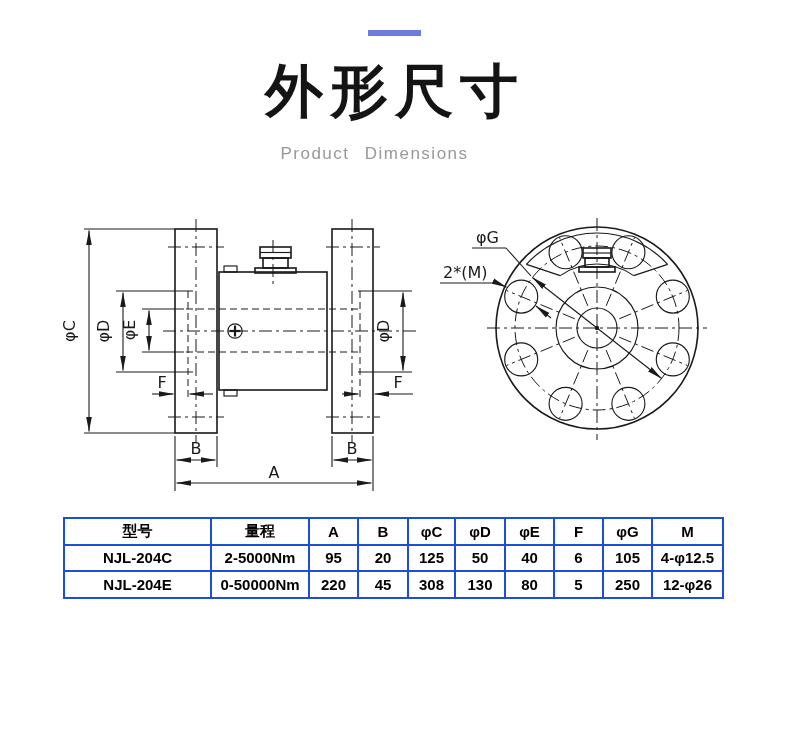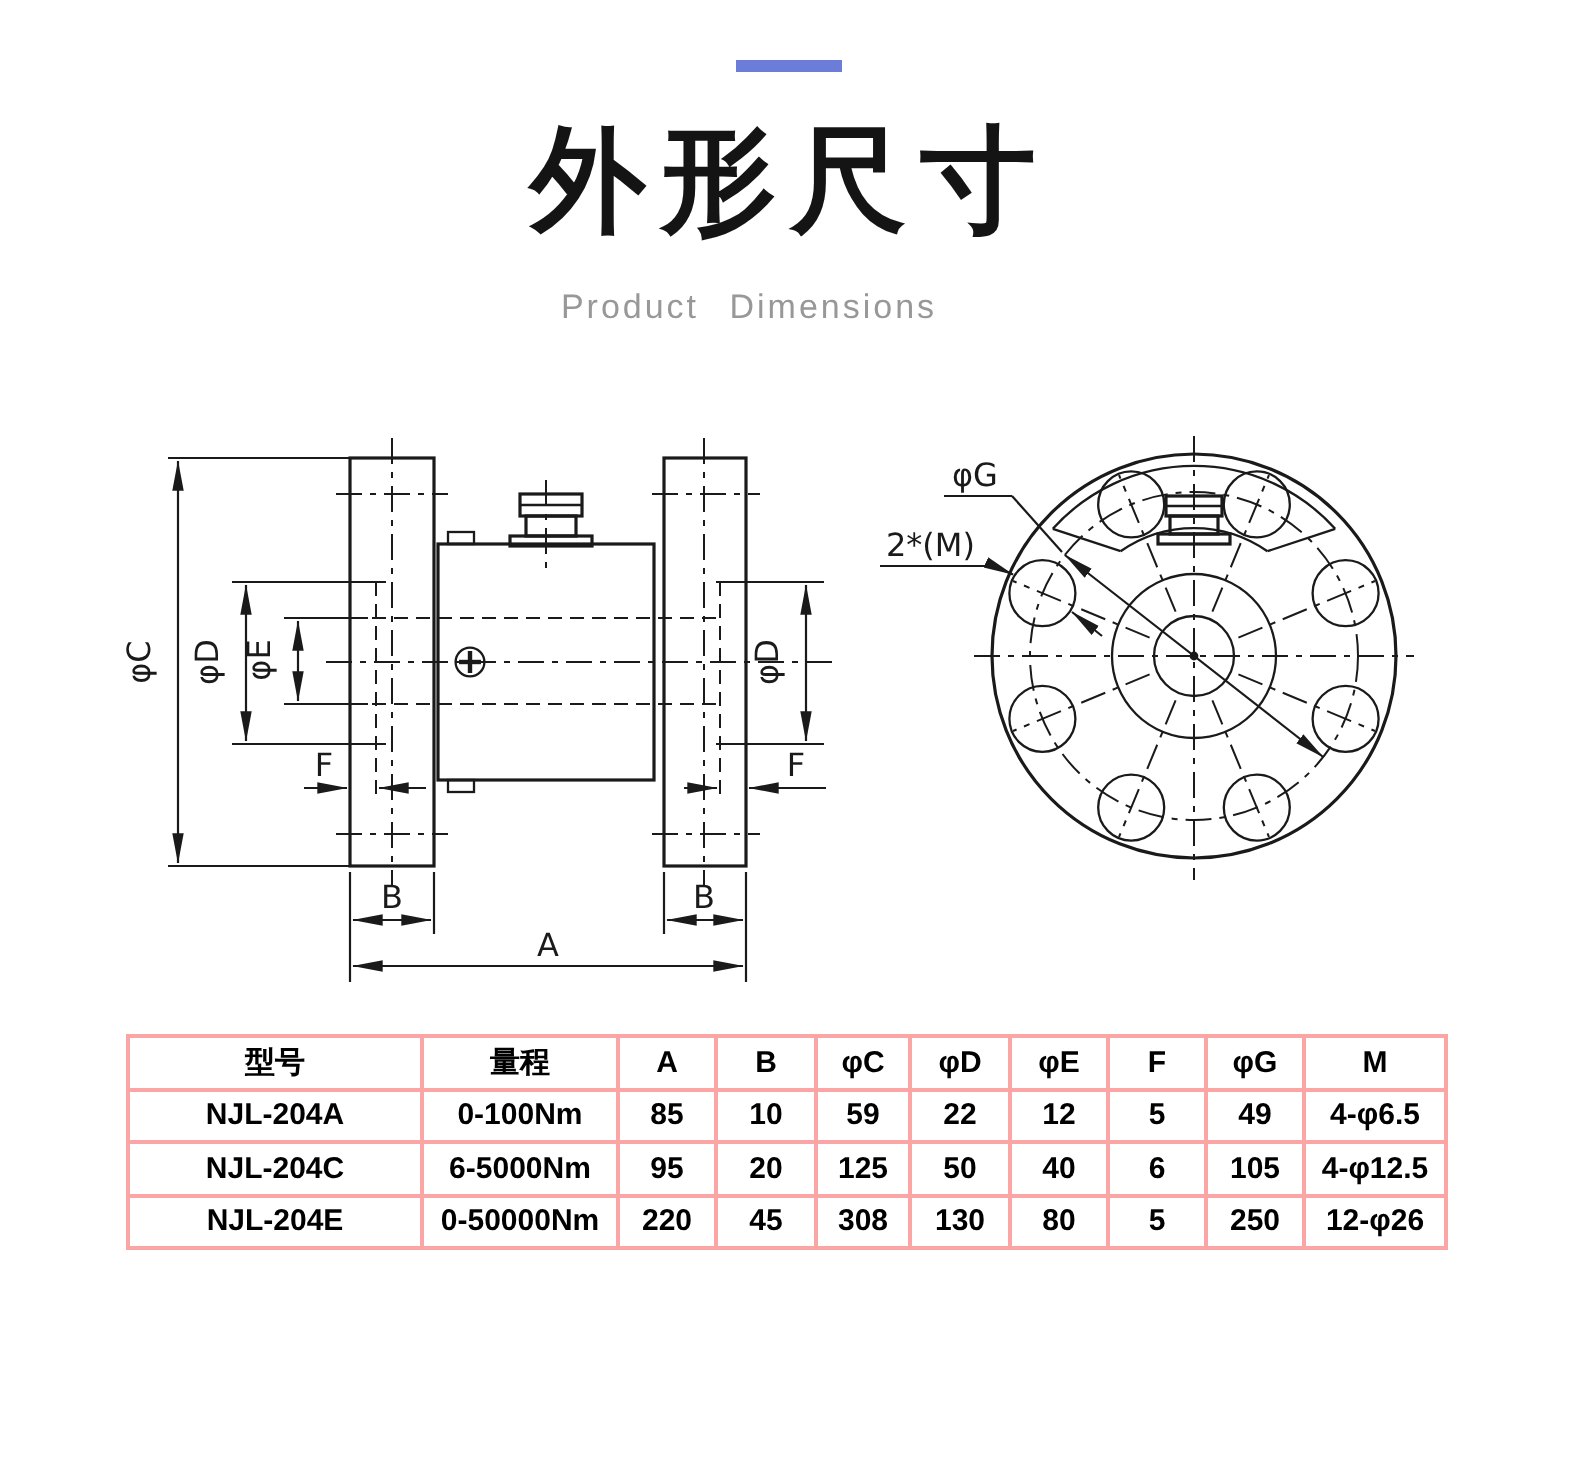--- a/index.html
+++ b/index.html
@@ -22,21 +22,21 @@
   .cl{fill:none;stroke:#1a1a1a;stroke-width:1;stroke-dasharray:13 4 3 4;}
   .hd{fill:none;stroke:#1a1a1a;stroke-width:1;stroke-dasharray:7 4;}
   .dm{fill:none;stroke:#1a1a1a;stroke-width:1.1;}
   .sw2{fill:none;stroke:#1a1a1a;stroke-width:2.2;}
   text.lb{font-family:"DejaVu Sans","Liberation Sans",sans-serif;font-size:16px;fill:#1a1a1a;font-weight:400;}
   table.spec{
     position:absolute;left:63px;top:517px;width:659px;
     border-collapse:collapse;table-layout:fixed;
   }
   table.spec th,table.spec td{
-    border:2px solid #fca5a5;text-align:center;vertical-align:middle;
+    border:2px solid #1d4ed8;text-align:center;vertical-align:middle;
     font-size:15px;font-weight:700;color:#000;height:24.5px;padding:0;overflow:hidden;white-space:nowrap;
   }
 </style>
 </head>
 <body>
 
 <div class="accent-bar"></div>
 <div class="title">外形尺寸</div>
 <div class="subtitle">Product Dimensions</div>
 
@@ -222,34 +222,22 @@
       <th>A</th>
       <th>B</th>
       <th>φC</th>
       <th>φD</th>
       <th>φE</th>
       <th>F</th>
       <th>φG</th>
       <th>M</th>
     </tr>
     <tr>
-      <td>NJL-204A</td>
-      <td>0-100Nm</td>
-      <td>85</td>
-      <td>10</td>
-      <td>59</td>
-      <td>22</td>
-      <td>12</td>
-      <td>5</td>
-      <td>49</td>
-      <td>4-φ6.5</td>
-    </tr>
-    <tr>
       <td>NJL-204C</td>
-      <td>6-5000Nm</td>
+      <td>2-5000Nm</td>
       <td>95</td>
       <td>20</td>
       <td>125</td>
       <td>50</td>
       <td>40</td>
       <td>6</td>
       <td>105</td>
       <td>4-φ12.5</td>
     </tr>
     <tr>

